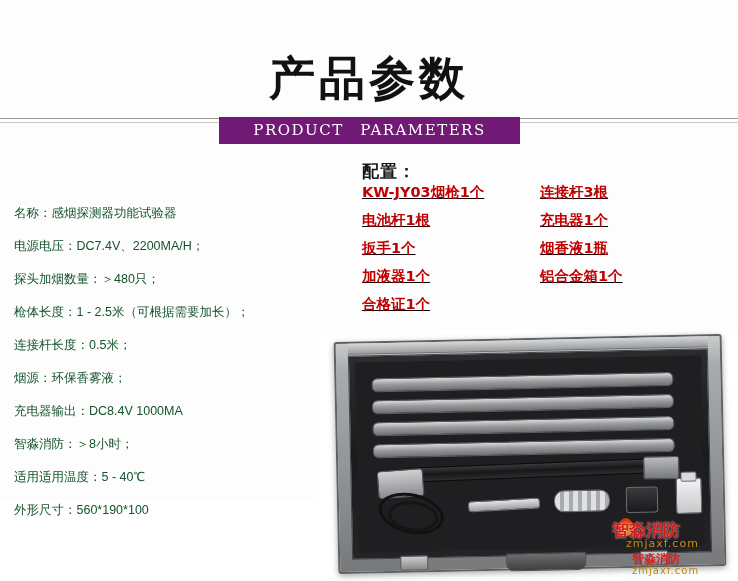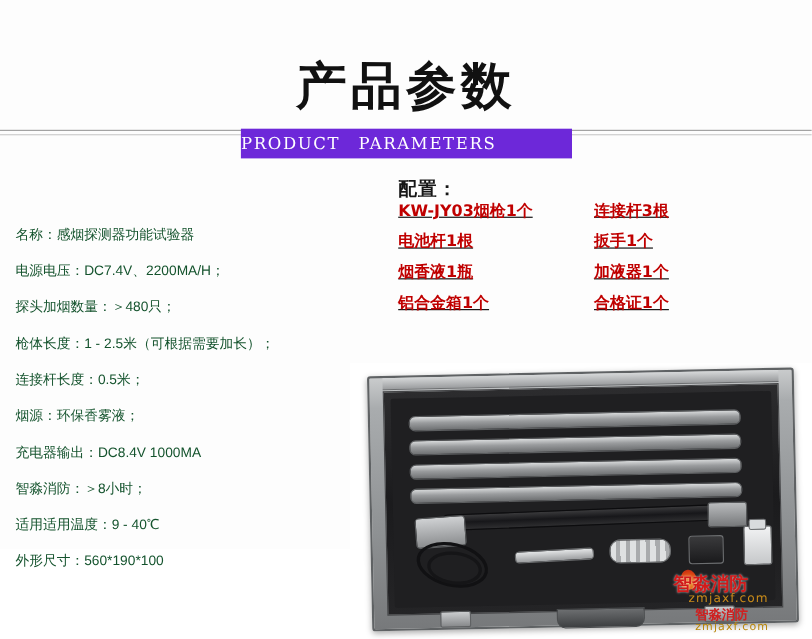--- a/index.html
+++ b/index.html
@@ -55,22 +55,23 @@
     top: 122px;
     width: 738px;
     border-top: 1px solid #c9c9c9;
   }
   .title-en-band {
     position: absolute;
     left: 219px;
     top: 117px;
     width: 301px;
     height: 27px;
-    background: #6d28d9;
+    background: #701a75;
     color: #ffffff;
+    text-align: center;
     font-family: "DejaVu Serif", serif;
     font-size: 15px;
     letter-spacing: 1.5px;
     line-height: 27px;
     white-space: nowrap;
   }
 
   
   .specs {
     position: absolute;
@@ -349,30 +350,31 @@
 
   <div class="specs">
     <div class="spec-row">名称：感烟探测器功能试验器</div>
     <div class="spec-row">电源电压：DC7.4V、2200MA/H；</div>
     <div class="spec-row">探头加烟数量：＞480只；</div>
     <div class="spec-row">枪体长度：1 - 2.5米（可根据需要加长）；</div>
     <div class="spec-row">连接杆长度：0.5米；</div>
     <div class="spec-row">烟源：环保香雾液；</div>
     <div class="spec-row">充电器输出：DC8.4V 1000MA</div>
     <div class="spec-row">智淼消防：＞8小时；</div>
-    <div class="spec-row">适用适用温度：9 - 40℃</div>
+    <div class="spec-row">适用适用温度：5 - 40℃</div>
     <div class="spec-row">外形尺寸：560*190*100</div>
   </div>
 
   <div class="config">
     <div class="config-title">配置：</div>
     <div class="config-grid">
       <div class="config-item">KW-JY03烟枪1个</div>
       <div class="config-item">连接杆3根</div>
       <div class="config-item">电池杆1根</div>
+      <div class="config-item">充电器1个</div>
       <div class="config-item">扳手1个</div>
       <div class="config-item">烟香液1瓶</div>
       <div class="config-item">加液器1个</div>
       <div class="config-item">铝合金箱1个</div>
       <div class="config-item">合格证1个</div>
     </div>
   </div>
 
   <div class="photo">
     <div class="case-outer">

